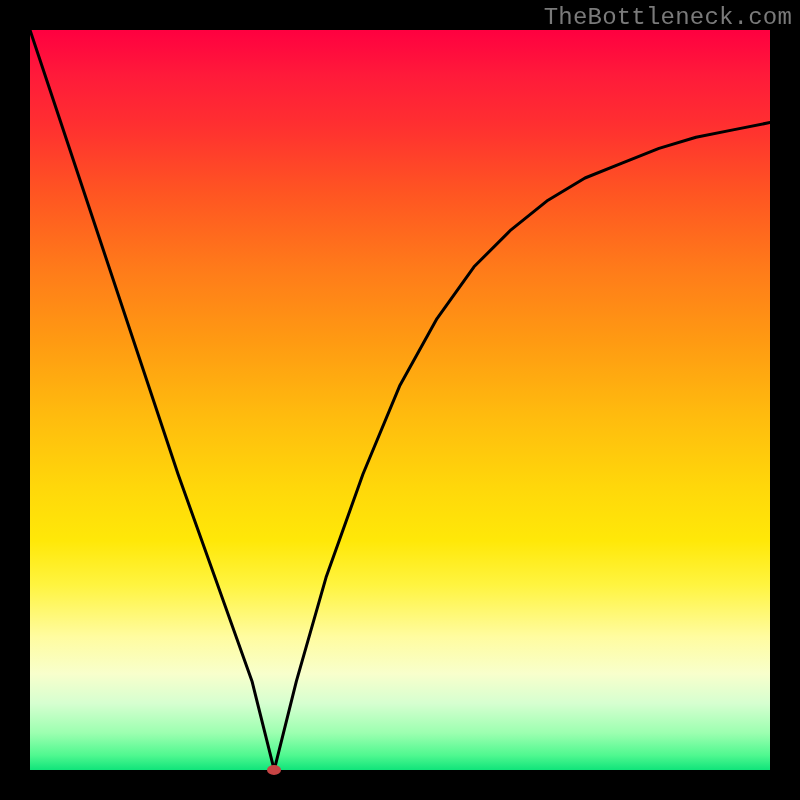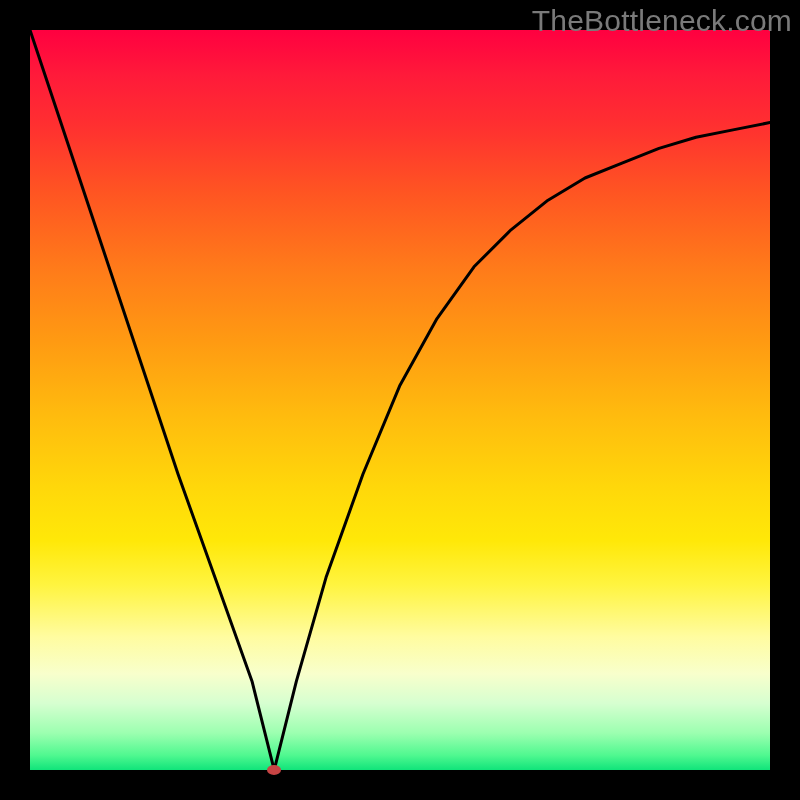--- a/index.html
+++ b/index.html
@@ -47,22 +47,22 @@
     height: 10px;
     background: #c74444;
     border-radius: 50%;
     transform: translate(-50%, -50%);
     pointer-events: none;
   }
   .watermark {
     position: absolute;
     top: 4px;
     right: 8px;
-    font-family: Liberation Sans, sans-serif;
-    font-size: 30px;
+    font-family: Liberation Mono, monospace;
+    font-size: 24px;
     color: #7a7a7a;
     font-weight: 400;
     letter-spacing: 0.2px;
     pointer-events: none;
   }
 </style>
 </head>
 <body>
 
 <div class="wrap">

